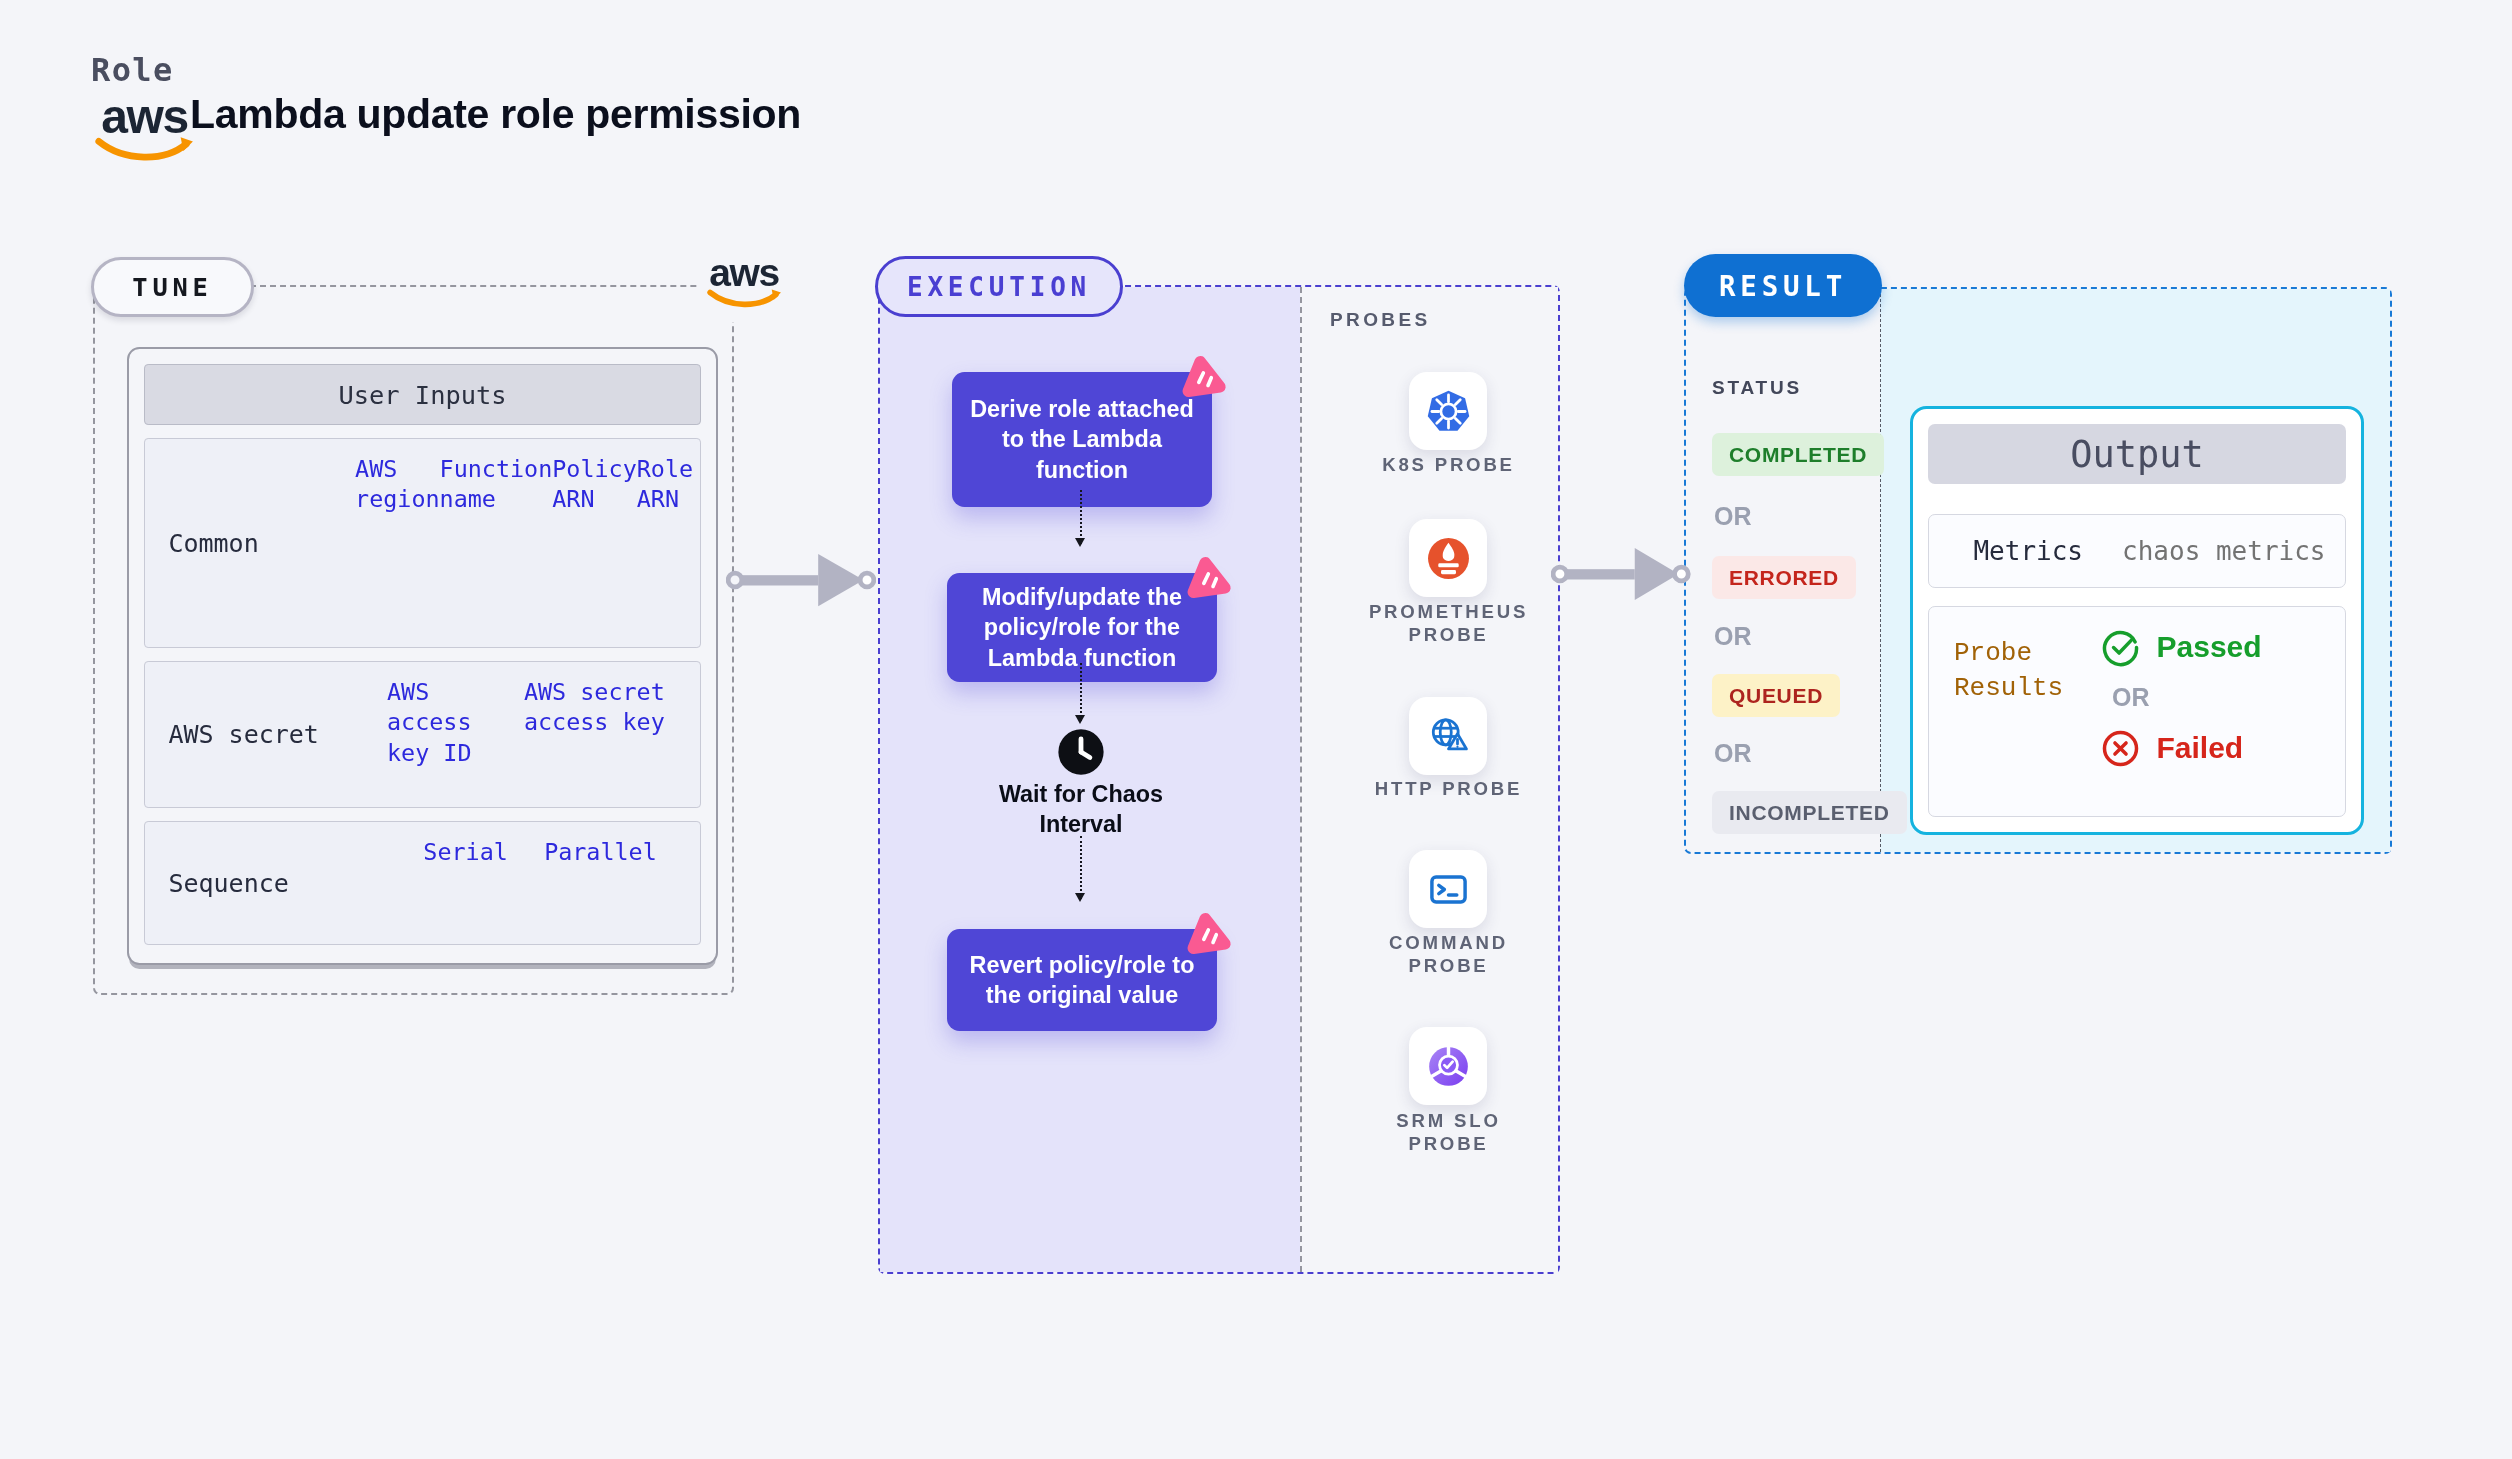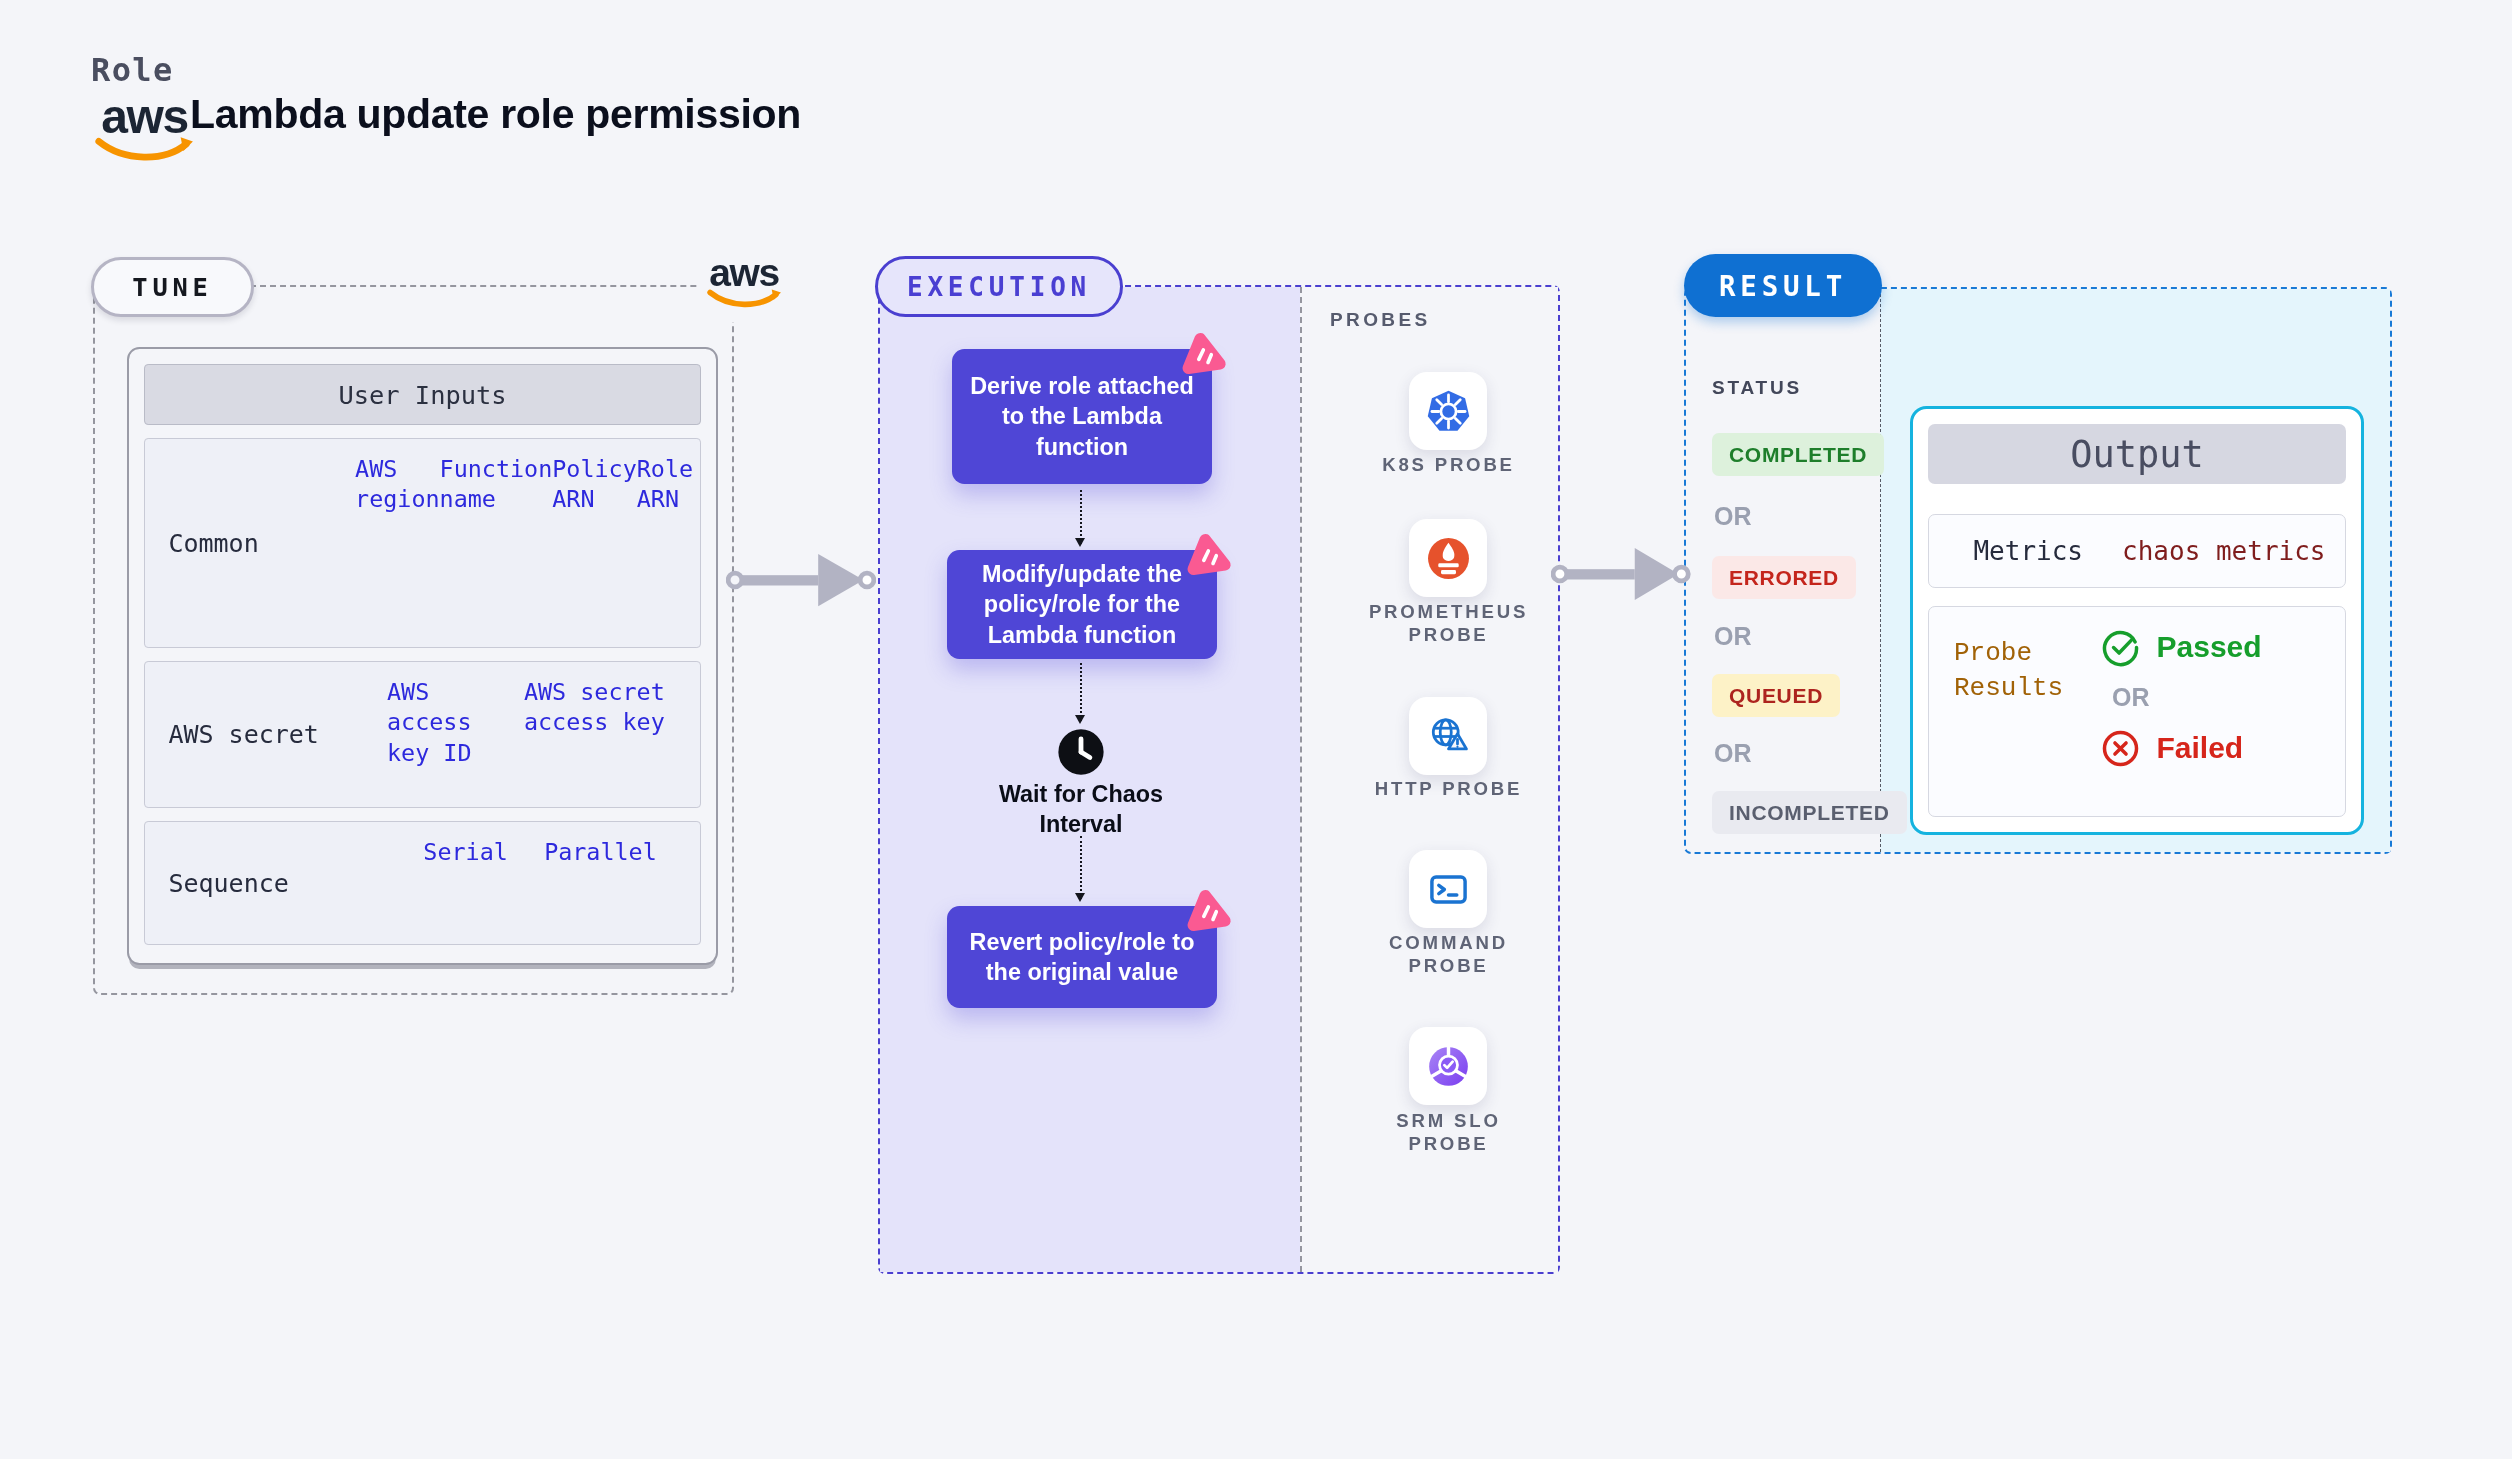--- a/index.html
+++ b/index.html
@@ -55,21 +55,21 @@
   .row-common{height:210px;}
   .row-secret{height:147px;}
   .row-sequence{height:124px;}
 
   
   .section-arrow{z-index:2;}
 
   
   .flow-box{background:#4f46d6;border-radius:12.4px;color:#fff;font-size:23.4px;font-weight:bold;
     line-height:1.3;display:flex;align-items:center;justify-content:center;text-align:center;
-    padding:16px 18px;box-sizing:border-box;box-shadow:0 11px 22px rgba(79,70,214,.28);z-index:1;}
+    padding:16px 18px;box-sizing:border-box;box-shadow:0 11px 22px rgba(79,70,214,.28);z-index:1;margin-top:23px;}
   .flow-box .chaos-logo{position:absolute;right:-18px;top:-22px;width:55px;height:55px;z-index:-1;
     transform:rotate(-8deg);}
   .box1{left:952px;top:349px;width:260px;height:135px;}
   .box2{left:947px;top:550px;width:270px;height:109px;}
   .box3{left:947px;top:906px;width:270px;height:102px;}
   .flow-conn{width:0;border-left:2.8px dotted #14161d;z-index:1;}
   .flow-conn:after{content:"";position:absolute;bottom:-2.8px;left:-6.9px;width:0;height:0;
     border-left:5.5px solid transparent;border-right:5.5px solid transparent;border-top:9.6px solid #14161d;}
   .conn1{left:1080px;top:490px;height:54px;}
   .conn2{left:1080px;top:663px;height:58px;}
@@ -100,21 +100,21 @@
   .output-card{left:1910px;top:406px;width:454px;height:429px;background:#fff;border:3.4px solid #15b3df;
     border-radius:16.5px;box-sizing:border-box;}
   .output-header{position:absolute;left:15px;right:15px;top:15px;height:60px;background:#d6d7e1;
     border-radius:6.9px;display:flex;align-items:center;justify-content:center;
     font-family:"DejaVu Sans Mono","Liberation Mono",monospace;font-size:37px;color:#494d61;}
   .metrics-row{position:absolute;left:15px;right:15px;top:105px;height:74px;background:#fbfcff;
     border:1.4px solid #d6d8e1;border-radius:6.9px;display:flex;align-items:center;box-sizing:border-box;justify-content:center;}
   .metrics-label{margin-left:25px;font-family:"DejaVu Sans Mono","Liberation Mono",monospace;
     font-size:26px;color:#262b3d;}
   .metrics-value{margin-left:39px;font-family:"DejaVu Sans Mono","Liberation Mono",monospace;
-    font-size:26px;color:#7f1d1d;}
+    font-size:26px;color:#737373;}
   .proberes-row{position:absolute;left:15px;right:15px;top:197px;bottom:15px;background:#fbfcff;
     border:1.4px solid #d6d8e1;border-radius:6.9px;box-sizing:border-box;}
   .proberes-label{position:absolute;left:25px;top:29px;width:158px;
     font-family:Liberation Mono, monospace;font-size:26px;color:#a16207;line-height:1.35;}
   .proberes-col{position:absolute;left:172px;top:20.6px;display:flex;flex-direction:column;}
   .pr-line{display:flex;align-items:center;gap:16.5px;}
   .pr-passed{font-size:30px;font-weight:800;color:#169e2c;}
   .pr-failed{font-size:30px;font-weight:800;color:#d6251b;}
   .pr-or{margin:16.5px 0 16.5px 11px;font-size:25px;color:#9aa0b0;font-weight:600;}
 </style>

